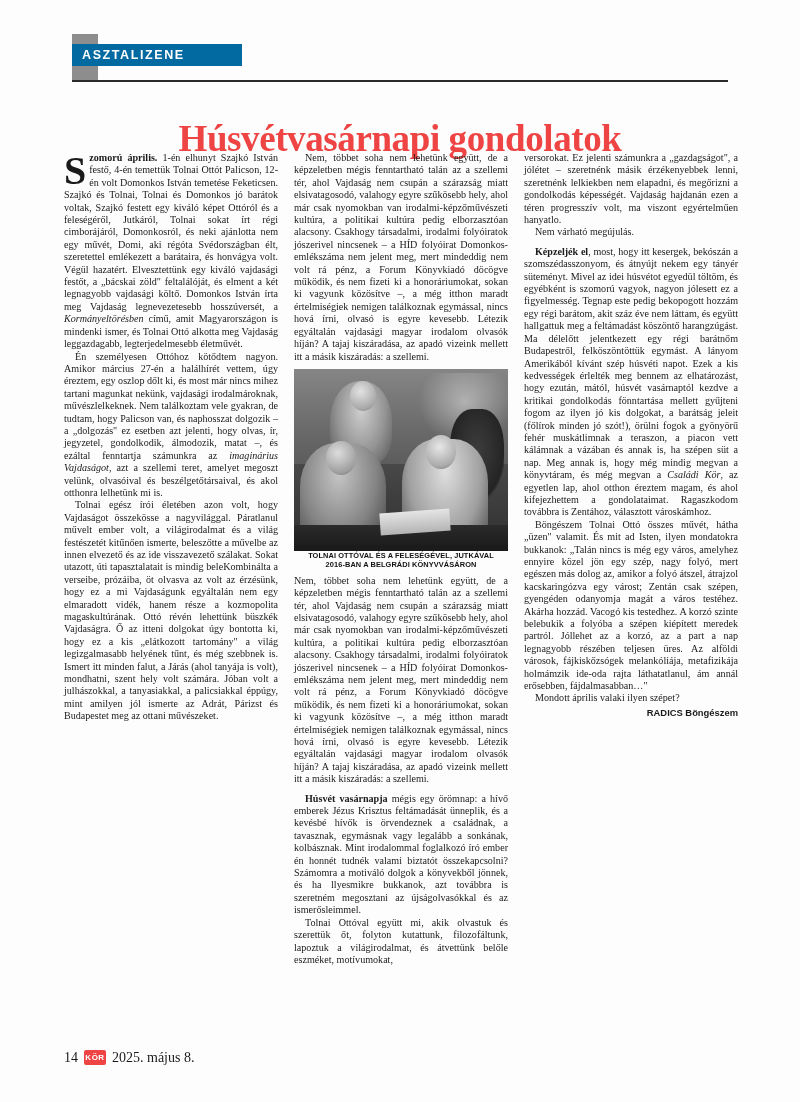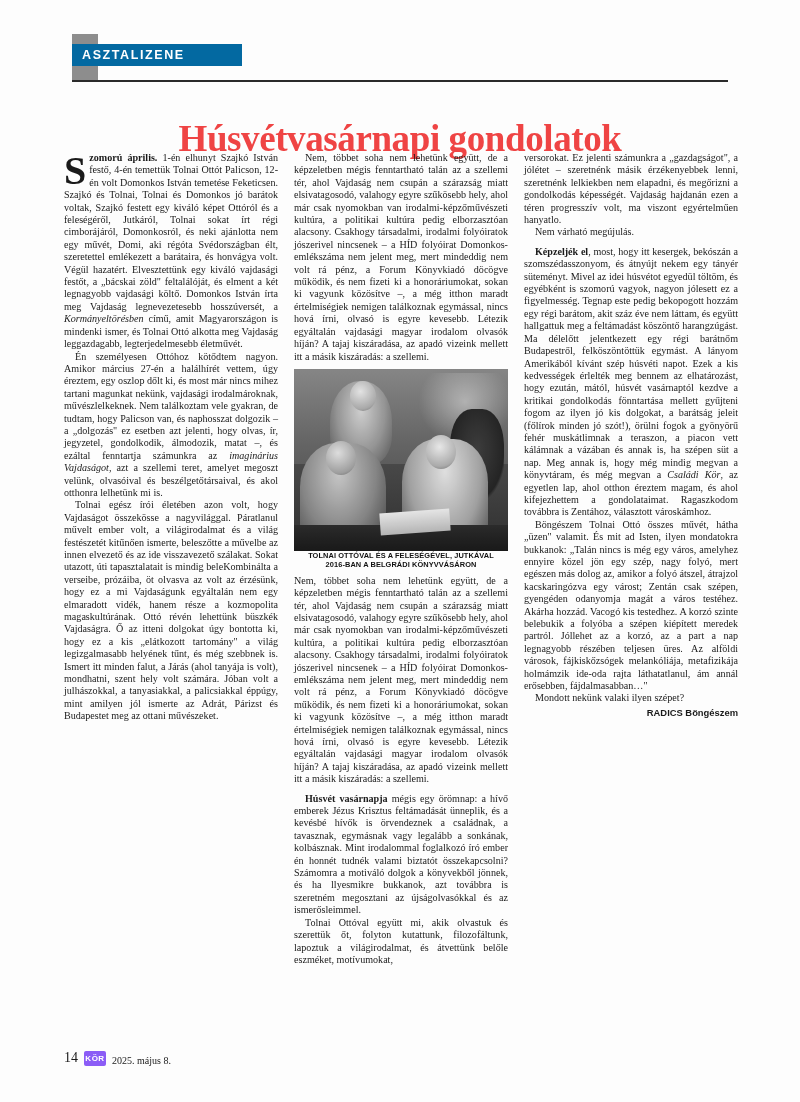--- a/index.html
+++ b/index.html
@@ -191,44 +191,44 @@
     color: #111;
   }
 
   
   .footer {
     position: absolute;
     left: 64px;
     bottom: 36px;
     width: 676px;
     display: flex;
-    align-items: flex-end;
+    align-items: flex-start;
     gap: 6px;
     font-family: "Liberation Serif", serif;
     font-size: 11.5px;
   }
   .folio {
     font-size: 14px;
     font-weight: 400;
   }
   .logo-badge {
     width: 22px;
     height: 15px;
-    background: #8b5cf6;
+    background: #ef4444;
     color: #fff;
     font-family: "Liberation Sans", sans-serif;
     font-size: 8px;
     font-weight: 700;
     display: flex;
     align-items: center;
     justify-content: center;
     border-radius: 2px;
     letter-spacing: 0.5px;
   }
-  .footer-date { font-size: 10px; }
+  .footer-date { font-size: 14px; }
   .sign {
     font-family: "Liberation Sans", sans-serif;
     font-size: 9.4px;
     font-weight: 700;
     text-align: right;
     display: block;
     margin-top: 2px;
   }
 </style>
 </head>
@@ -289,21 +289,21 @@
     </div>
 
     <div class="col">
       <p class="first"><span>versorokat. Ez jelenti számunkra a „gazdagságot", a jólétet – szeretnénk másik érzékenyebbek lenni, szeretnénk lelkiekben nem elapadni, és megőrizni a gondolkodás képességét. Vajdaság hajdanán ezen a téren progresszív volt, ma viszont egyértelműen hanyatlo.</span></p>
       <p><span>Nem várható megújulás.</span></p>
       <div class="spacer-sm"></div>
       <p>
         <span class="lead-bold">Képzeljék el</span><span>, most, hogy itt kesergek, bekószán a szomszédasszonyom, és átnyújt nekem egy tányér süteményt. Mivel az idei húsvétot egyedül töltöm, és egyébként is szomorú vagyok, nagyon jólesett ez a figyelmesség. Tegnap este pedig bekopogott hozzám egy régi barátom, akit száz éve nem láttam, és együtt hallgattuk meg a feltámadást köszöntő harangzúgást. Ma délelőtt jelentkezett egy régi barátnőm Budapestről, felköszöntöttük egymást. A lányom Amerikából kívánt szép húsvéti napot. Ezek a kis kedvességek érlelték meg bennem az elhatározást, hogy ezután, mától, húsvét vasárnaptól kezdve a kritikai gondolkodás fönntartása mellett gyűjteni fogom az ilyen jó kis dolgokat, a barátság jeleit (főlírok minden jó szót!), örülni fogok a gyönyörű fehér muskátlimnak a teraszon, a piacon vett kálámnak a vázában és annak is, ha szépen süt a nap. Meg annak is, hogy még mindig megvan a könyvtáram, és még megvan a </span><span class="ital">Családi Kör</span><span>, az egyetlen lap, ahol otthon éreztem magam, és ahol kifejezhettem a gondolataimat. Ragaszkodom továbbra is Zentához, választott városkámhoz.</span>
       </p>
       <p><span>Böngészem Tolnai Ottó összes művét, hátha „üzen" valamit. És mit ad Isten, ilyen mondatokra bukkanok: „Talán nincs is még egy város, amelyhez ennyire közel jön egy szép, nagy folyó, mert egészen más dolog az, amikor a folyó átszel, átrajzol kacskaringózva egy várost; Zentán csak szépen, gyengéden odanyomja magát a város testéhez. Akárha hozzád. Vacogó kis testedhez. A korzó szinte belebukik a folyóba a szépen kiépített meredek partról. Jóllehet az a korzó, az a part a nap legnagyobb részében teljesen üres. Az alföldi városok, fájkiskőzsógek melankóliája, metafizikája holmámzik ide-oda rajta láthatatlanul, ám annál erősebben, fájdalmasabban…"</span></p>
-      <p><span>Mondott nekünk valaki ilyen szépet?</span></p>
+      <p><span>Mondott április valaki ilyen szépet?</span></p>
       <span class="sign">RADICS Böngészem</span>
     </div>
 
   </div>
 
   <div class="footer">
     <span class="folio">14</span>
     <span class="logo-badge">KÖR</span>
     <span class="footer-date">2025. május 8.</span>
   </div>

